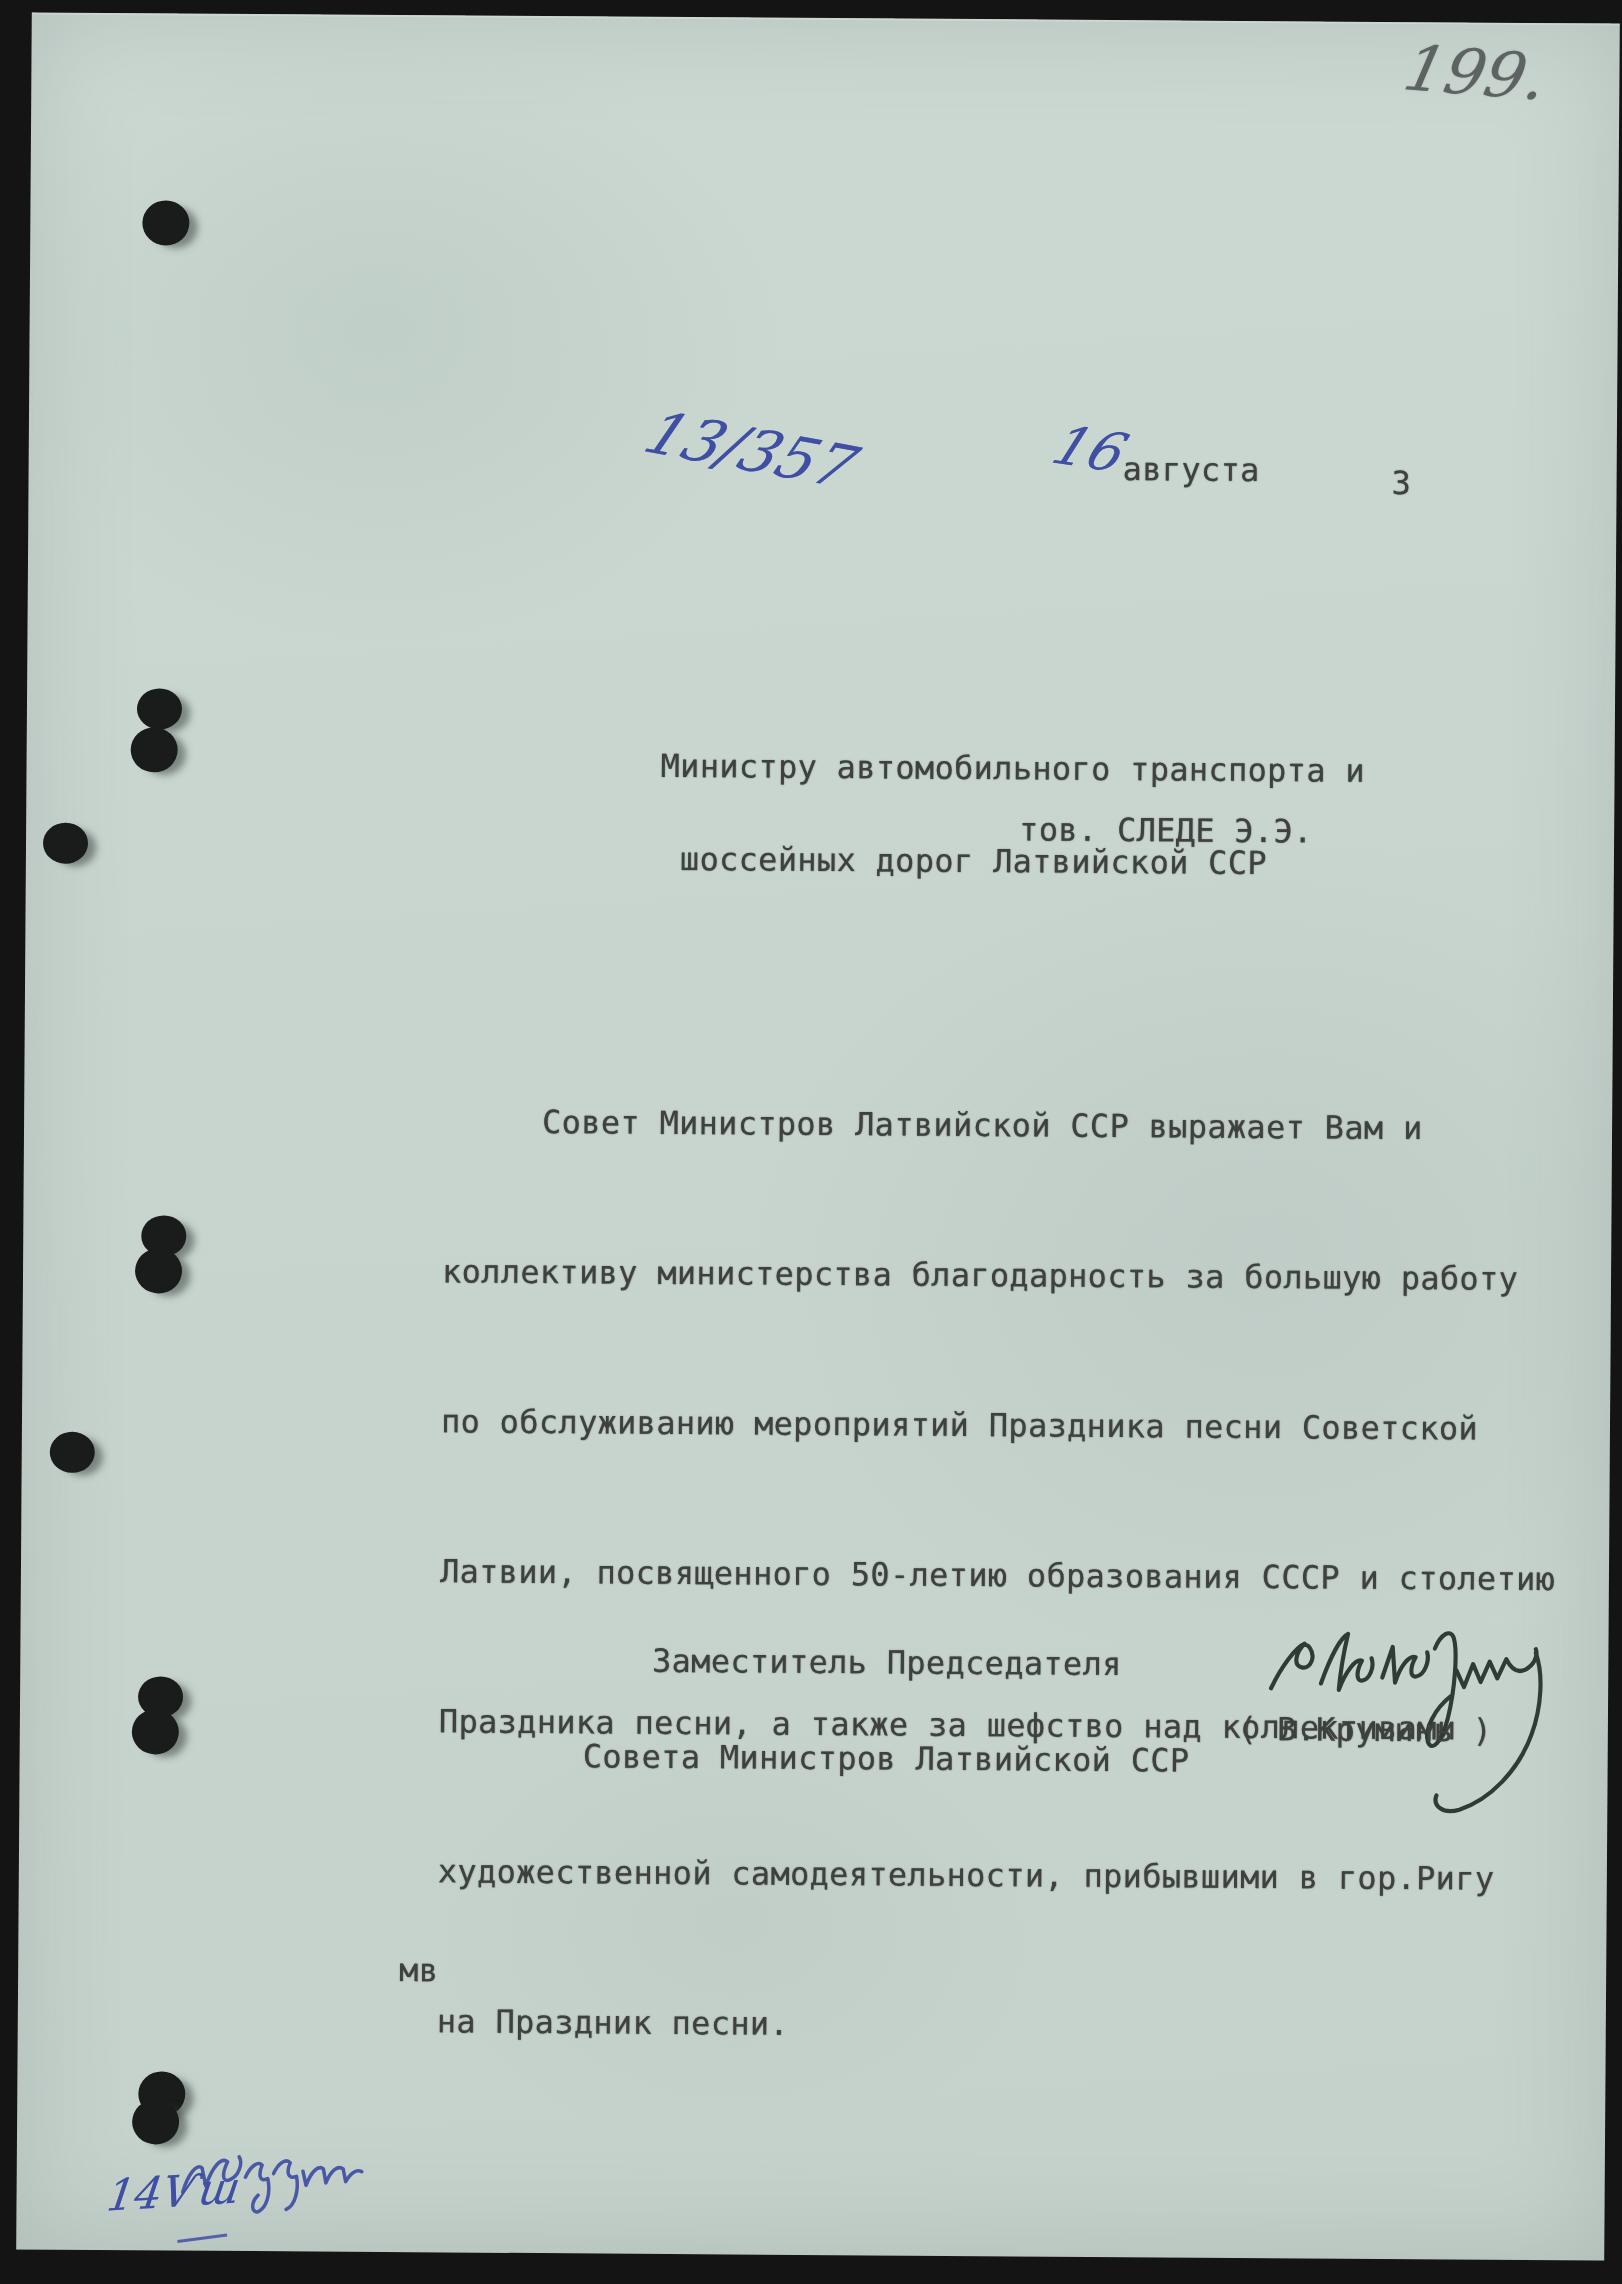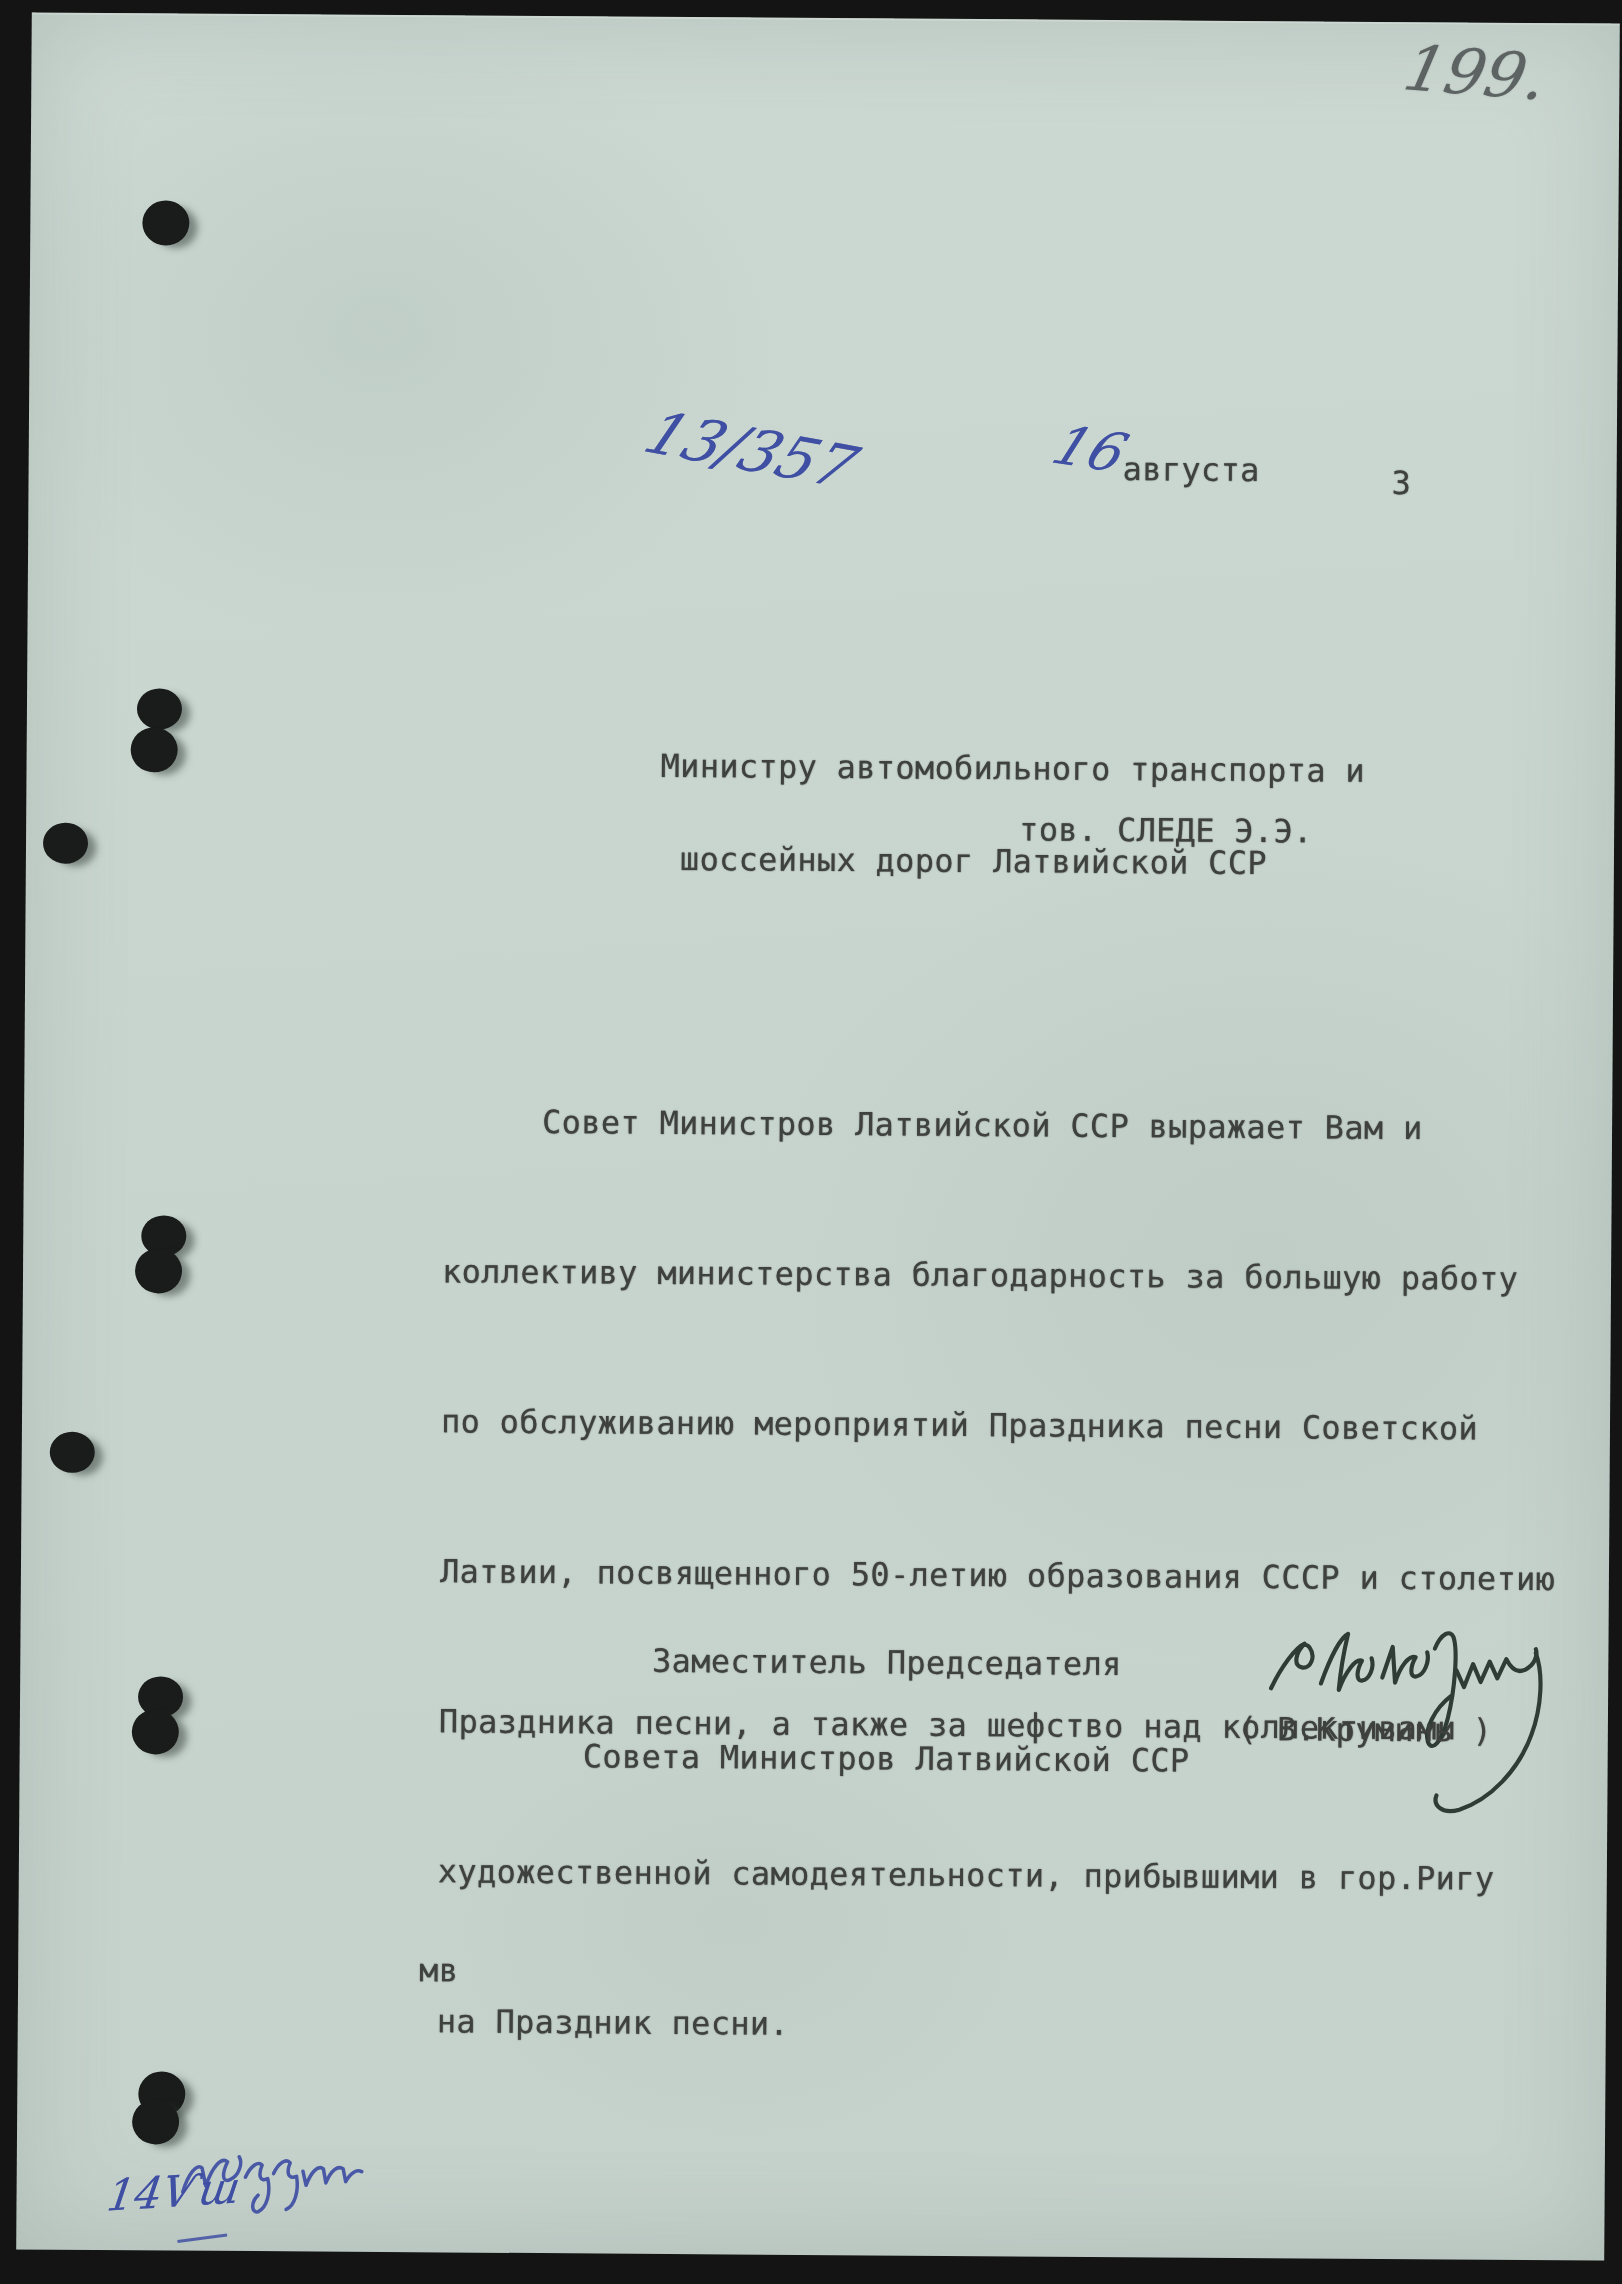--- a/index.html
+++ b/index.html
@@ -43,21 +43,21 @@
   .date-day    { left: 1027px; top: 398px; font-size: 54px; transform: rotate(8deg) skewX(-14deg); }
   .date-month  { left: 1094px; top: 430px; }
   .date-index  { left: 1363px; top: 442px; }
   .recipient   { left: 634px;  top: 672px; line-height: 31px; }
   .recipient .line2 { padding-left: 20px; }
   .attention   { left: 993px; top: 791px; }
   .body-text   { left: 419px;  top: 981px; width: 1144px; line-height: 50px; }
   .body-text .first { text-indent: 99px; }
   .sig-title   { left: 550px;  top: 1564px; width: 633px; line-height: 32px; text-align: center; }
   .sig-name    { left: 1218px; top: 1689px; }
-  .typist      { left: 401px;  top: 1936px; text-align: right; }
+  .typist      { left: 381px;  top: 1936px; text-align: right; }
   .note-date   { left: 91px;  top: 2153px; font-size: 43px; transform: rotate(-4deg) skewX(-12deg); }
   .note-underline {
     position: absolute; left: 161px; top: 2223px;
     width: 50px; height: 0;
     border-bottom: 3.2px solid #3f4fa3;
     transform: rotate(-8deg);
     opacity: 0.85;
   }
   .sig-scrawl  { position: absolute; left: 1247px; top: 1584px; }
   .note-scrawl { position: absolute; left: 161px;  top: 2117px; }

